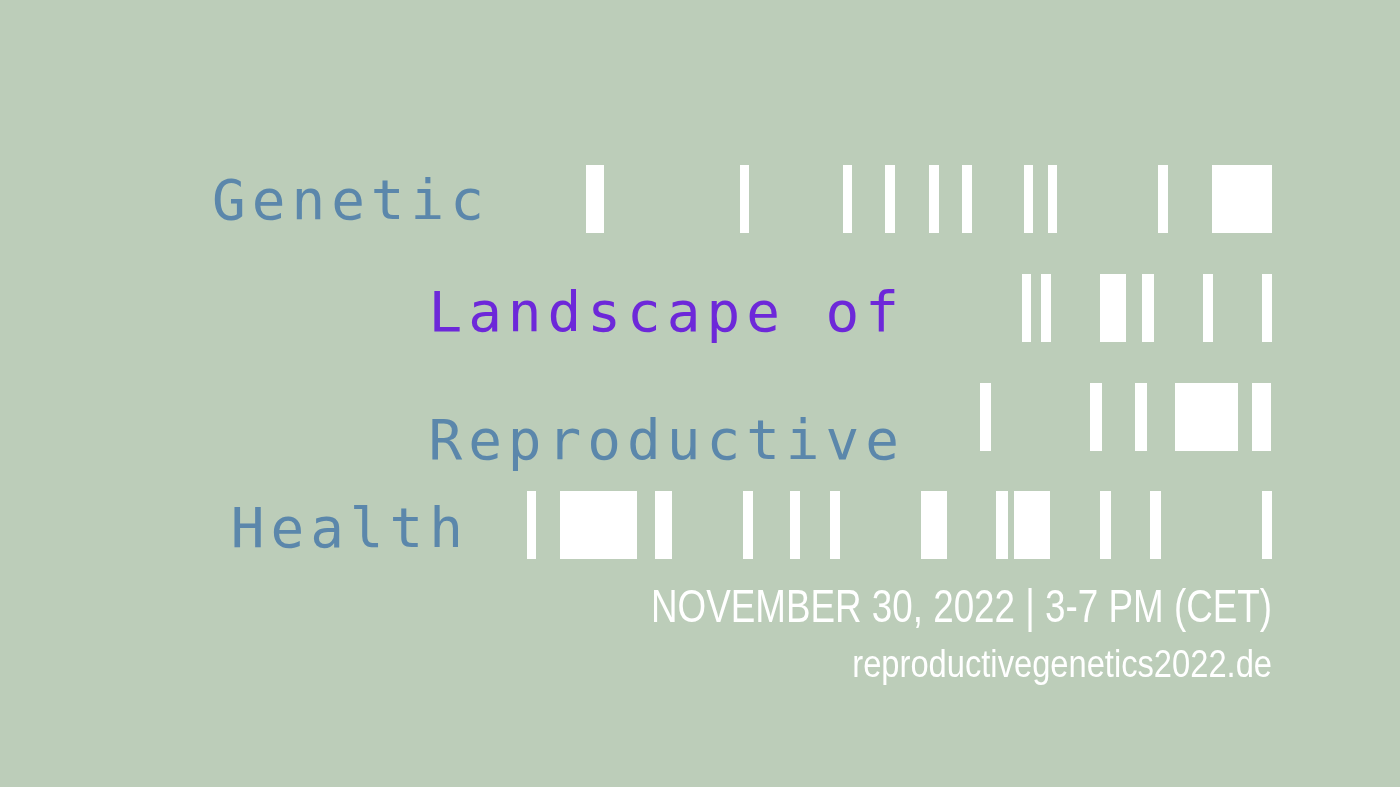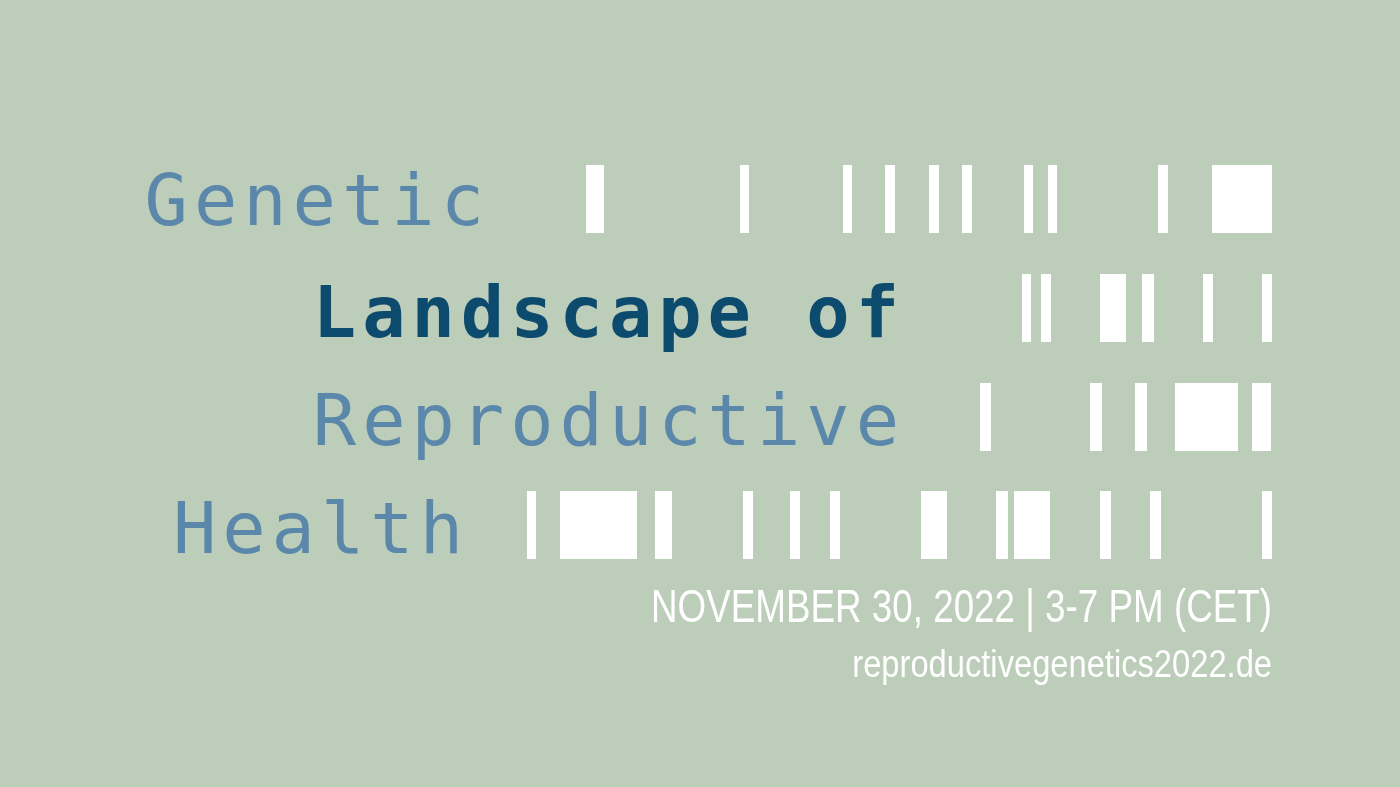--- a/index.html
+++ b/index.html
@@ -27,35 +27,35 @@
     width: 1400px;
     height: 100px;
     display: block;
   }
   .title-text {
     position: absolute;
     top: 0;
     height: 100px;
     line-height: 100px;
     font-family: "DejaVu Sans Mono", "Liberation Mono", monospace;
-    font-size: 72px;
+    font-size: 56px;
     font-weight: 400;
     color: #5b87ab;
     letter-spacing: 6px;
     white-space: pre;
     text-align: right;
   }
   #title-row-0 { top: 150px; }
   #title-row-1 { top: 262px; }
   #title-row-2 { top: 370px; }
   #title-row-3 { top: 478px; }
 
   #title-text-0 { left: 0px;   width: 490px; }
   #title-text-1 { left: 0px;   width: 905px; }
-  #title-text-2 { left: 0px;   width: 905px; }
+  #title-text-2 { left: 0px;   width: 905px; margin-top: 20px; }
   #title-text-3 { left: 0px;   width: 437px; }
 
   
   .bars {
     position: absolute;
     height: 100px;
   }
   .bar {
     position: absolute;
     background: #ffffff;
@@ -106,21 +106,21 @@
         <div class="bar" style="left: 929px; top: 15px; width: 10px; height: 68px; background: rgb(255, 255, 255);"></div>
         <div class="bar" style="left: 962px; top: 15px; width: 10px; height: 68px; background: rgb(255, 255, 255);"></div>
         <div class="bar" style="left: 1024px; top: 15px; width: 9px; height: 68px; background: rgb(255, 255, 255);"></div>
         <div class="bar" style="left: 1048px; top: 15px; width: 9px; height: 68px; background: rgb(255, 255, 255);"></div>
         <div class="bar" style="left: 1158px; top: 15px; width: 10px; height: 68px; background: rgb(255, 255, 255);"></div>
         <div class="bar" style="left: 1212px; top: 15px; width: 60px; height: 68px; background: rgb(255, 255, 255);"></div>
       </div>
   </div>
 
   <div class="title-row" id="title-row-1">
-    <div class="title-text" id="title-text-1" style="color: #0c4a6e; font-weight: bold;">Landscape of</div>
+    <div class="title-text" id="title-text-1" style="color: #6d28d9;">Landscape of</div>
     <div class="bars" id="bars-1" style="left: 0px; top: 0px; width: 1400px;">
         <div class="bar" style="left: 1022px; top: 12px; width: 9px; height: 68px; background: rgb(255, 255, 255);"></div>
         <div class="bar" style="left: 1041px; top: 12px; width: 10px; height: 68px; background: rgb(255, 255, 255);"></div>
         <div class="bar" style="left: 1100px; top: 12px; width: 26px; height: 68px; background: rgb(255, 255, 255);"></div>
         <div class="bar" style="left: 1142px; top: 12px; width: 12px; height: 68px; background: rgb(255, 255, 255);"></div>
         <div class="bar" style="left: 1203px; top: 12px; width: 10px; height: 68px; background: rgb(255, 255, 255);"></div>
         <div class="bar" style="left: 1262px; top: 12px; width: 10px; height: 68px; background: rgb(255, 255, 255);"></div>
       </div>
   </div>
 

